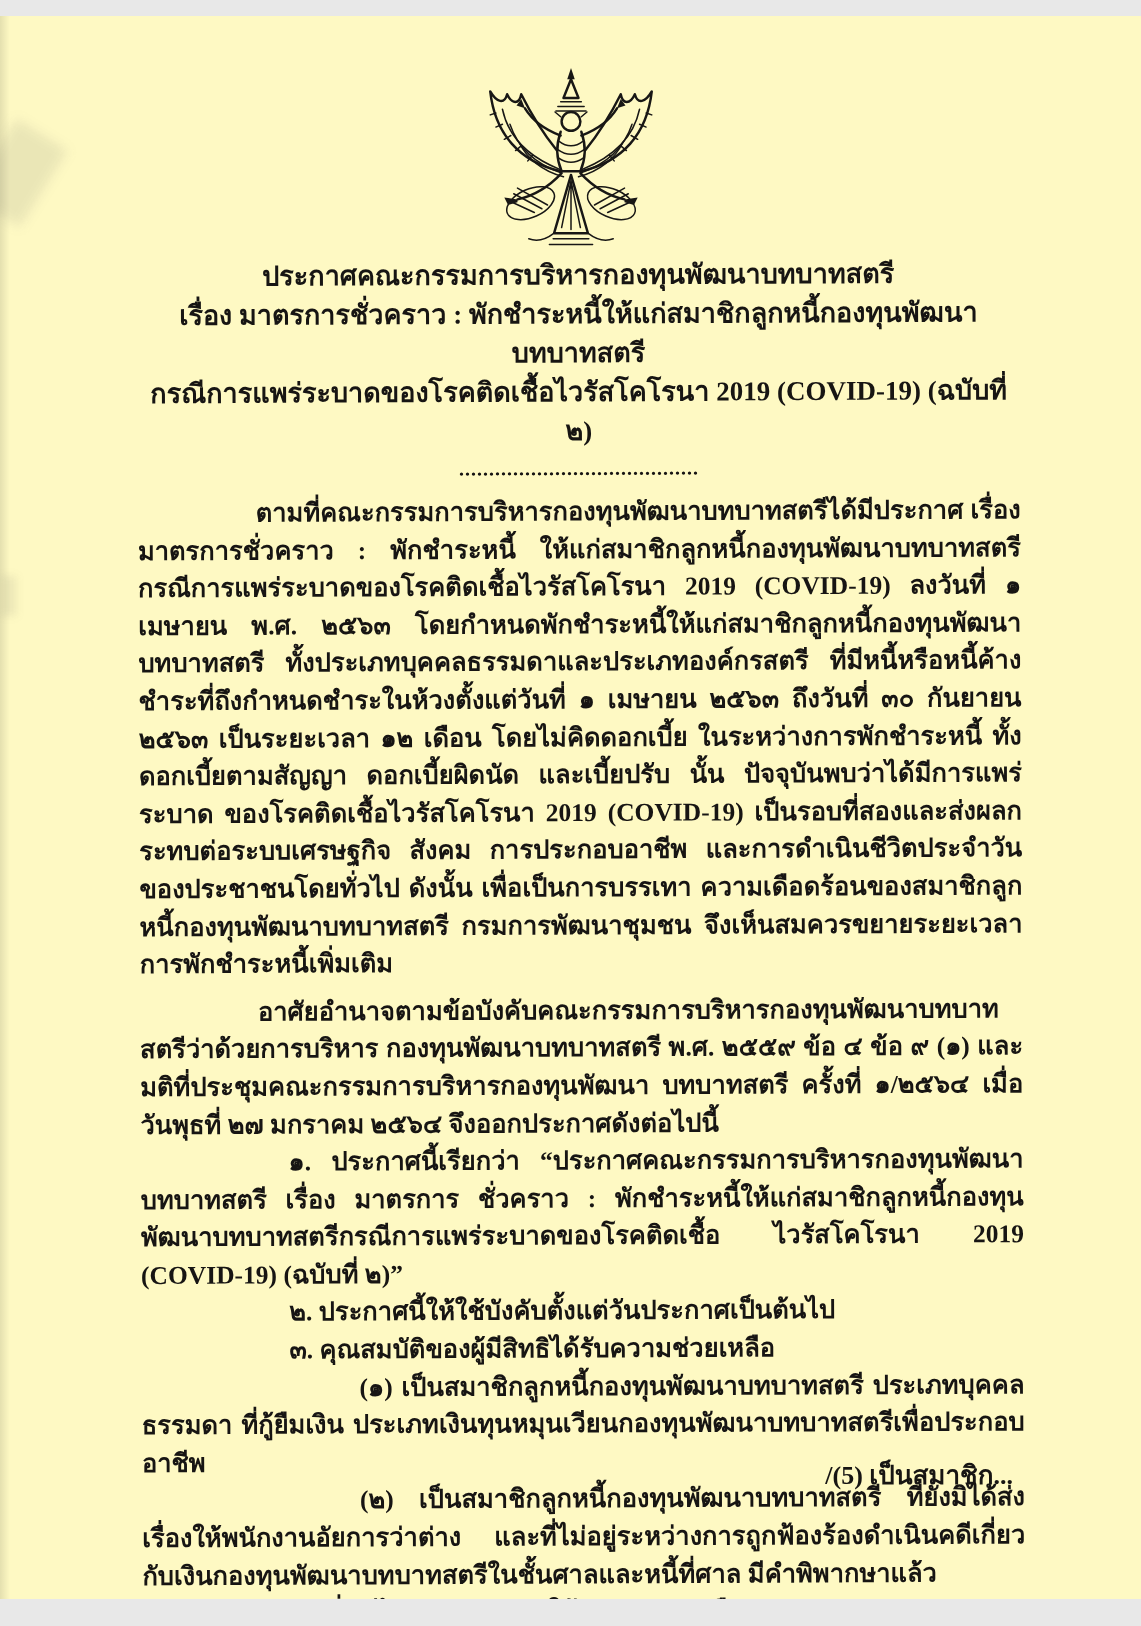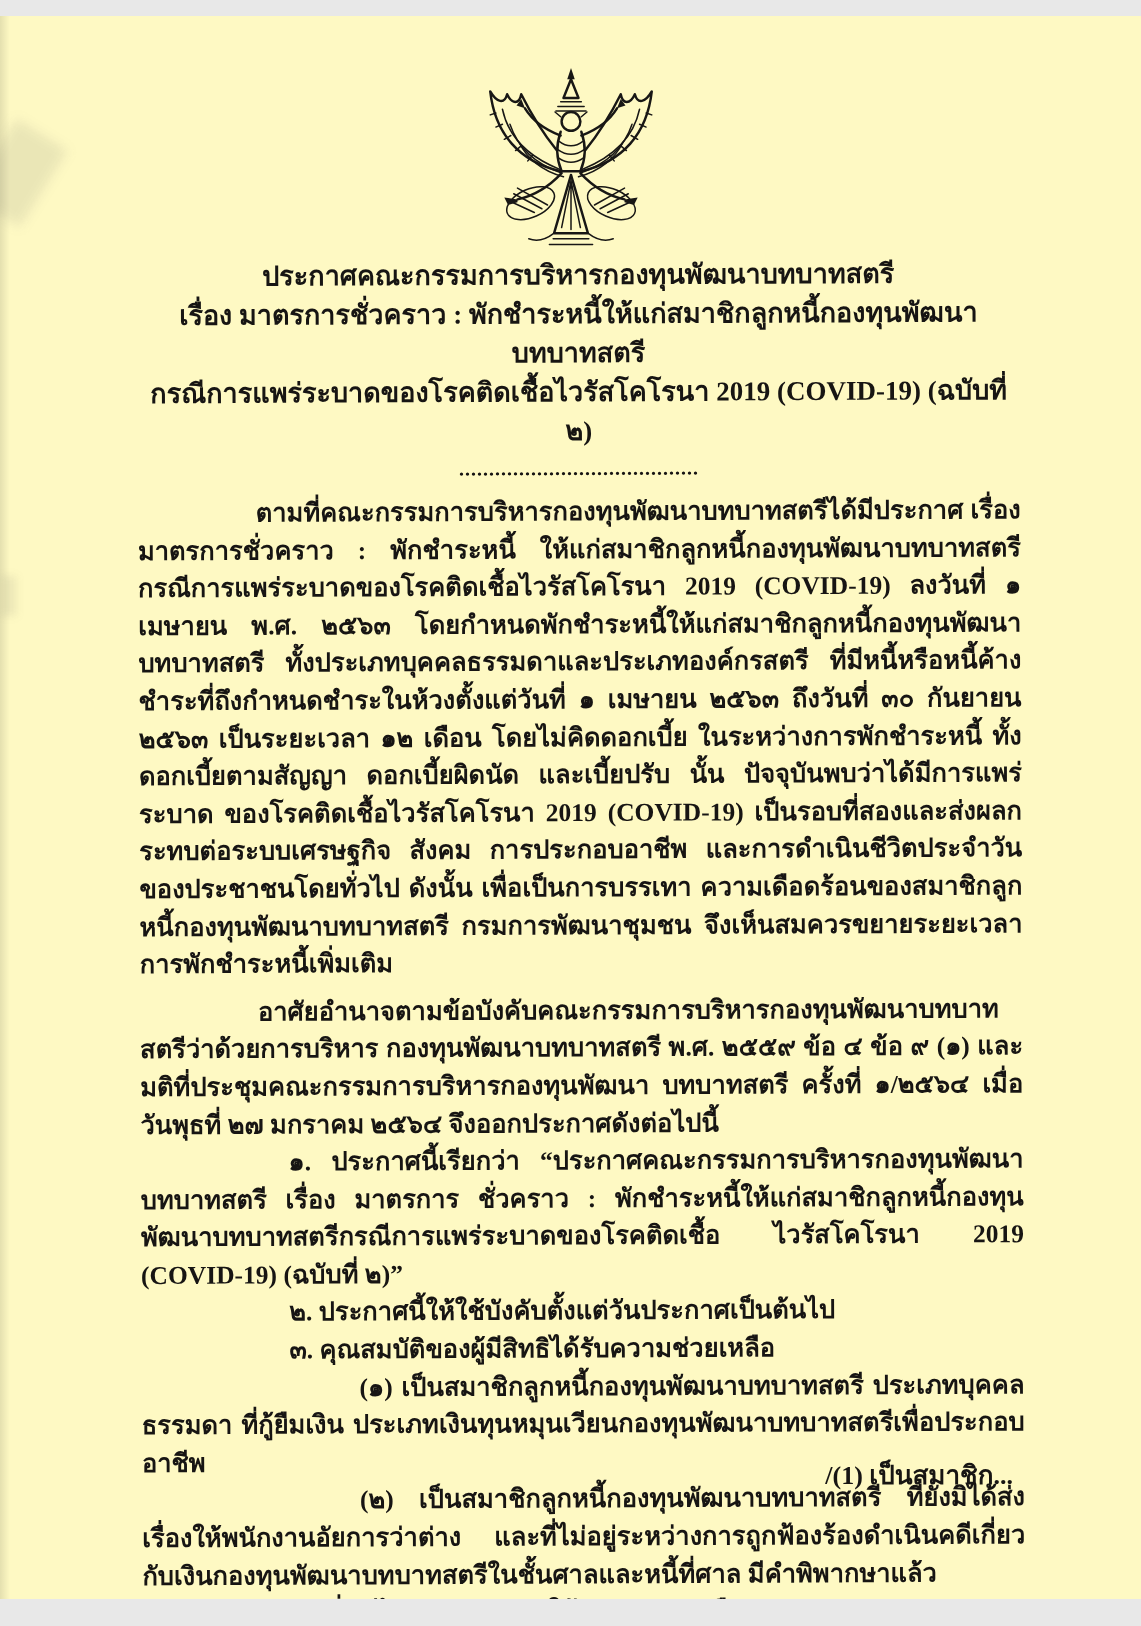--- a/index.html
+++ b/index.html
@@ -147,14 +147,14 @@
       <p class="indent-2">๑. ประกาศนี้เรียกว่า “ประกาศคณะกรรมการบริหารกองทุนพัฒนาบทบาทสตรี เรื่อง มาตรการ ชั่วคราว : พักชำระหนี้ให้แก่สมาชิกลูกหนี้กองทุนพัฒนาบทบาทสตรีกรณีการแพร่ระบาดของโรคติดเชื้อ ไวรัสโคโรนา 2019 (COVID-19) (ฉบับที่ ๒)”</p>
       <p class="indent-2">๒. ประกาศนี้ให้ใช้บังคับตั้งแต่วันประกาศเป็นต้นไป</p>
       <p class="indent-2">๓. คุณสมบัติของผู้มีสิทธิได้รับความช่วยเหลือ</p>
       <p class="indent-3">(๑) เป็นสมาชิกลูกหนี้กองทุนพัฒนาบทบาทสตรี ประเภทบุคคลธรรมดา ที่กู้ยืมเงิน ประเภทเงินทุนหมุนเวียนกองทุนพัฒนาบทบาทสตรีเพื่อประกอบอาชีพ</p>
       <p class="indent-3">(๒) เป็นสมาชิกลูกหนี้กองทุนพัฒนาบทบาทสตรี ที่ยังมิได้ส่งเรื่องให้พนักงานอัยการว่าต่าง และที่ไม่อยู่ระหว่างการถูกฟ้องร้องดำเนินคดีเกี่ยวกับเงินกองทุนพัฒนาบทบาทสตรีในชั้นศาลและหนี้ที่ศาล มีคำพิพากษาแล้ว</p>
       <p class="indent-2">๔. เงื่อนไขการพิจารณาให้ความช่วยเหลือ</p>
       <p class="indent-3">(๑) เป็นสมาชิกลูกหนี้รายเดิมที่เคยใช้สิทธิพักชำระหนี้ตามประกาศคณะกรรมการบริหาร กองทุนพัฒนาบทบาทสตรี ลงวันที่ ๑ เมษายน พ.ศ. ๒๕๖๓ เรื่อง มาตรการชั่วคราว : พักชำระหนี้ให้แก่สมาชิกลูกหนี้ กองทุนพัฒนาบทบาทสตรี กรณีการแพร่ระบาดของโรคติดเชื้อไวรัสโคโรนา 2019 (COVID-19) หรือ</p>
     </div>
   </div>
 
-  <div class="footer-note">/(1) เป็นสมาชิก...</div>
+  <div class="footer-note">/(5) เป็นสมาชิก...</div>
 </div>
 
 </body></html>

